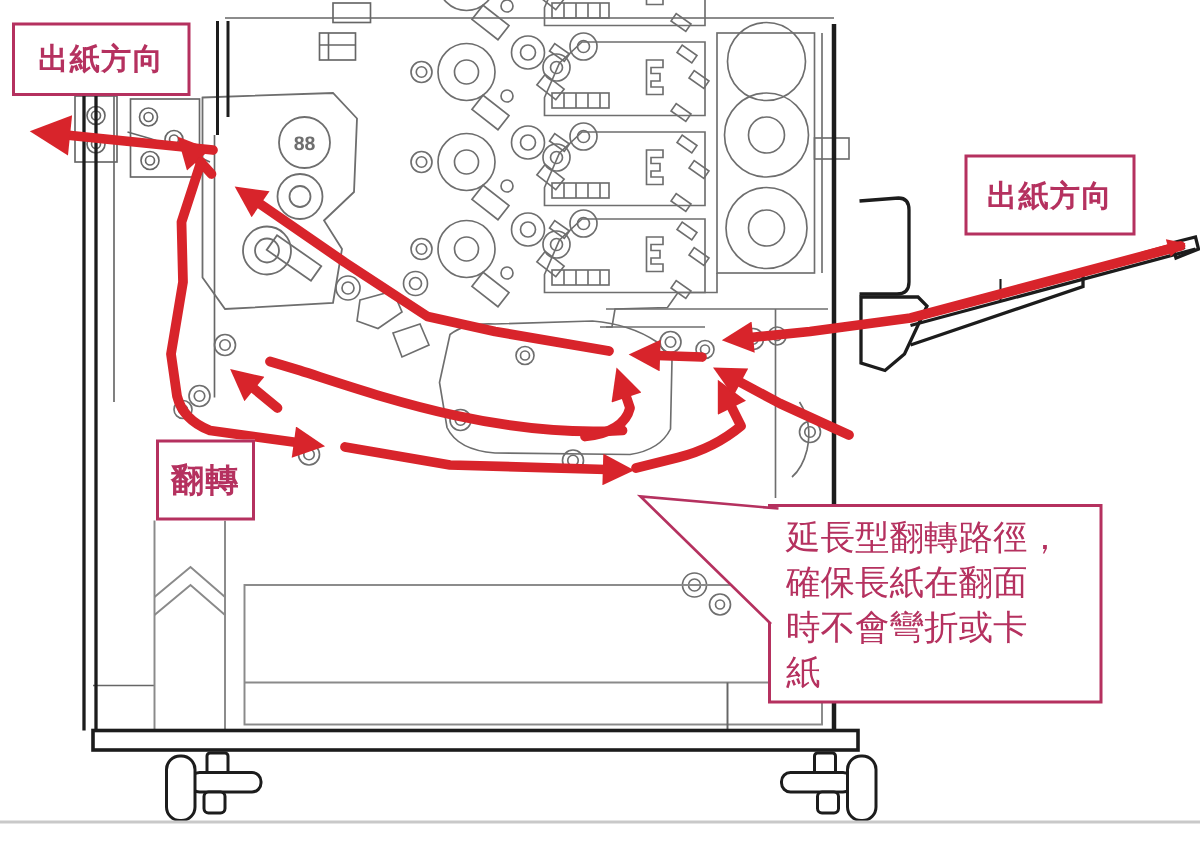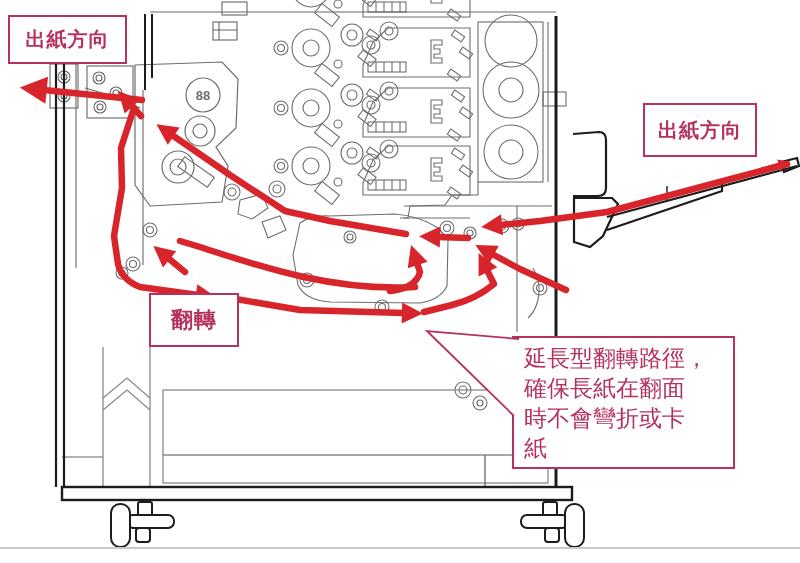--- a/index.html
+++ b/index.html
@@ -4,21 +4,21 @@
 <style>
   html,body{margin:0;padding:0;background:#fff;}
   #stage{position:relative;width:800px;height:563px;overflow:hidden;background:#fff;
          font-family:"Liberation Sans","DejaVu Sans",sans-serif;}
   #art{position:absolute;left:0;top:0;}
   .lbl{position:absolute;display:flex;align-items:center;justify-content:center;
        background:#fff;border:2px solid #b5315f;color:#b5315f;font-weight:bold;
        letter-spacing:1px;box-sizing:border-box;font-family:Liberation Mono, monospace;}
   #lbl-exit-tl{left:8px;top:15px;width:119px;height:49px;font-size:20px;}
   #lbl-exit-r{left:643px;top:103px;width:114px;height:54px;font-size:20px;}
-  #lbl-flip{left:104px;top:293px;width:90px;height:54px;font-size:22px;margin-left:45px;}
+  #lbl-flip{left:104px;top:293px;width:66px;height:54px;font-size:22px;}
   #lbl-callout{position:absolute;left:524px;top:343px;width:206px;
        color:#b5315f;font-weight:normal;font-size:23px;line-height:30px;
        white-space:pre-line;background:transparent;border:none;}
 </style>
 </head>
 <body>
 
 <div id="stage">
 
 <svg id="art" width="800" height="563" viewBox="0 0 800 563">

